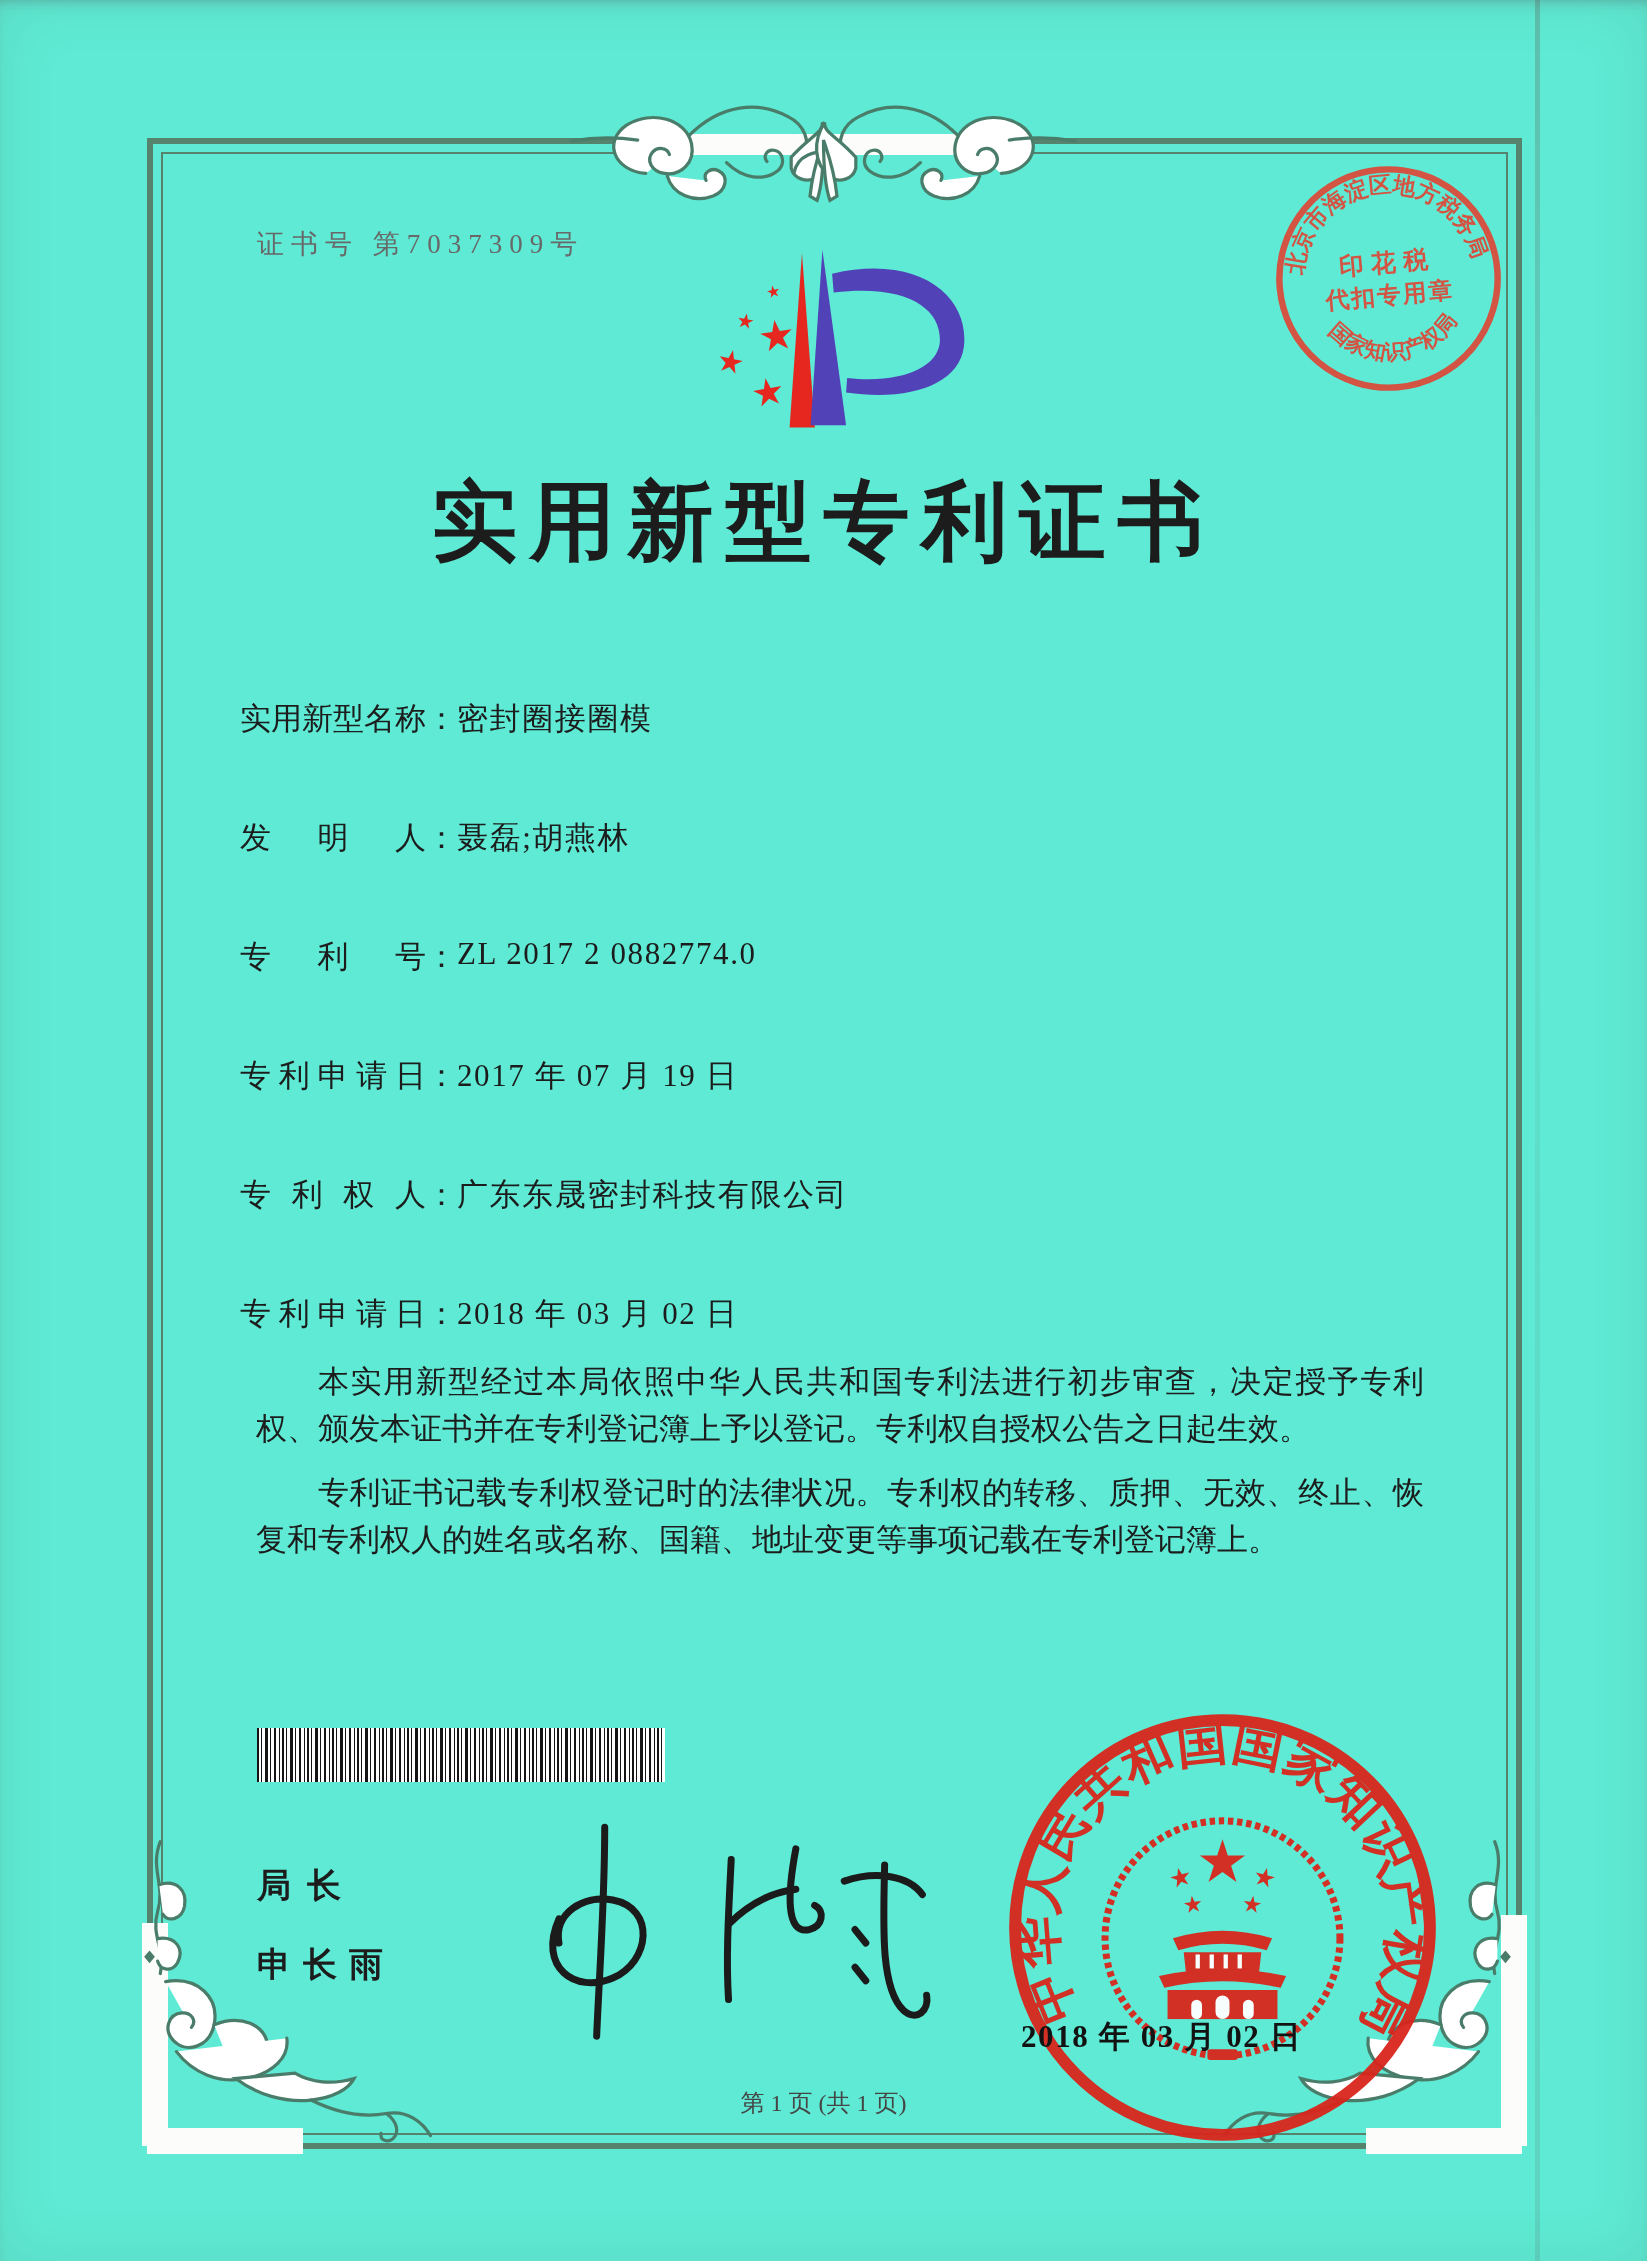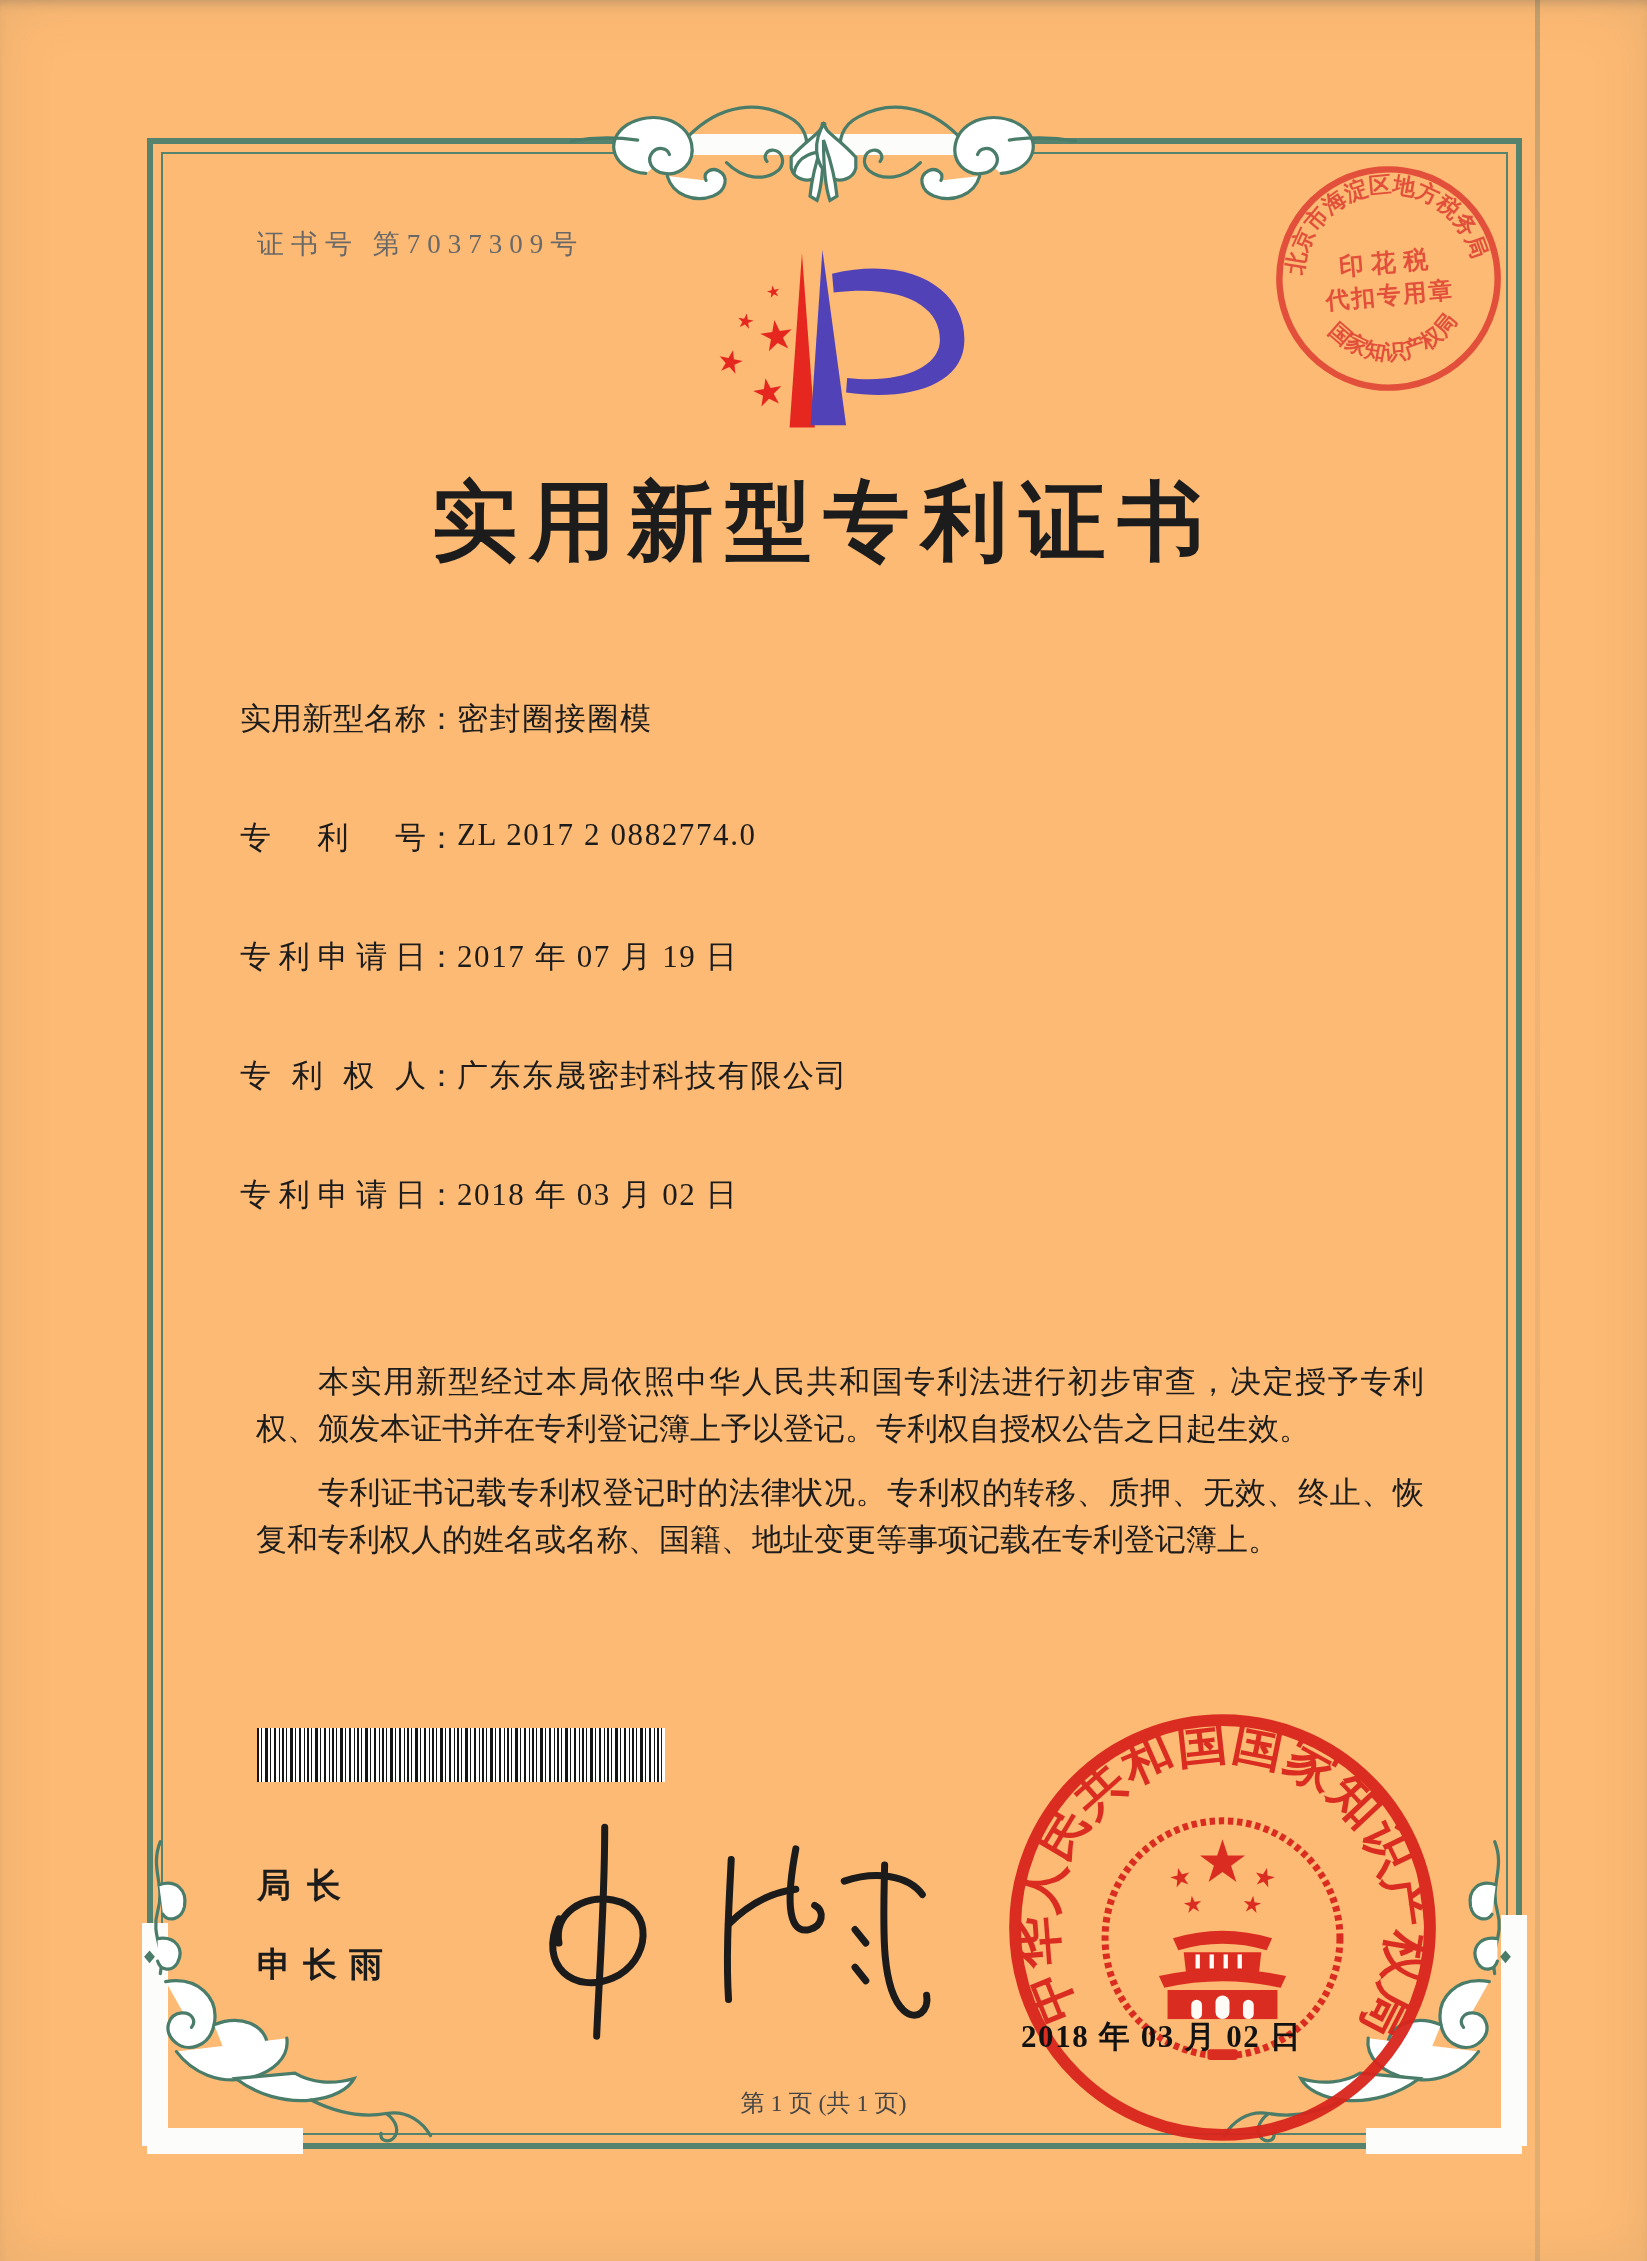--- a/index.html
+++ b/index.html
@@ -1,17 +1,17 @@
 <!DOCTYPE html>
 <html style="font-size:8.6px"><head>
 <meta charset="utf-8">
 <style>
   html,body{margin:0;padding:0;background:#e9e9e6;}
   .page{
-    position:relative;width:1647px;height:2261px;background:#fdba74;
+    position:relative;width:1647px;height:2261px;background:#5eead4;
     font-family:"Liberation Serif","DejaVu Serif",serif;color:#1c1c1c;overflow:hidden;
   }
   .scan-shade{position:absolute;inset:0;z-index:60;pointer-events:none;
     box-shadow:inset 0 0 59px rgba(70,75,70,.10), inset 0 8.6px 12px -6.5px rgba(90,90,90,.35);}
   .scan-line-right{position:absolute;top:0;right:107px;width:5.4px;height:100%;
     background:linear-gradient(180deg,rgba(90,110,100,.35),rgba(90,110,100,.08) 40%,rgba(90,110,100,.18));z-index:1;}
   
   .frame-outer{position:absolute;left:147px;top:138px;width:1375px;height:2011px;
     border:6.5px solid var(--bd);box-sizing:border-box;}
   .frame-inner{position:absolute;left:161px;top:152px;width:1347px;height:1983px;
@@ -133,20 +133,23 @@
     </text>
     <text x="226" y="212" text-anchor="middle" font-size="46" font-weight="bold" letter-spacing="14" fill="#e04434" font-family="Liberation Serif,serif">印花税</text>
     <text x="226" y="272" text-anchor="middle" font-size="44" font-weight="bold" letter-spacing="4" fill="#e04434" font-family="Liberation Serif,serif">代扣专用章</text>
   </svg>
 
   <div class="title">实用新型专利证书</div>
 
   <div class="fields">
     <div class="field-row">
       <span class="field-label">实用新型名称</span><span class="field-colon">：</span><span class="field-value">密封圈接圈模</span>
+    </div>
+    <div class="field-row">
+      <span class="field-label">发明人</span><span class="field-colon">：</span><span class="field-value">聂磊;胡燕林</span>
     </div>
     <div class="field-row">
       <span class="field-label">专利号</span><span class="field-colon">：</span><span class="field-value">ZL 2017 2 0882774.0</span>
     </div>
     <div class="field-row">
       <span class="field-label">专利申请日</span><span class="field-colon">：</span><span class="field-value">2017 年 07 月 19 日</span>
     </div>
     <div class="field-row">
       <span class="field-label">专利权人</span><span class="field-colon">：</span><span class="field-value">广东东晟密封科技有限公司</span>
     </div>

